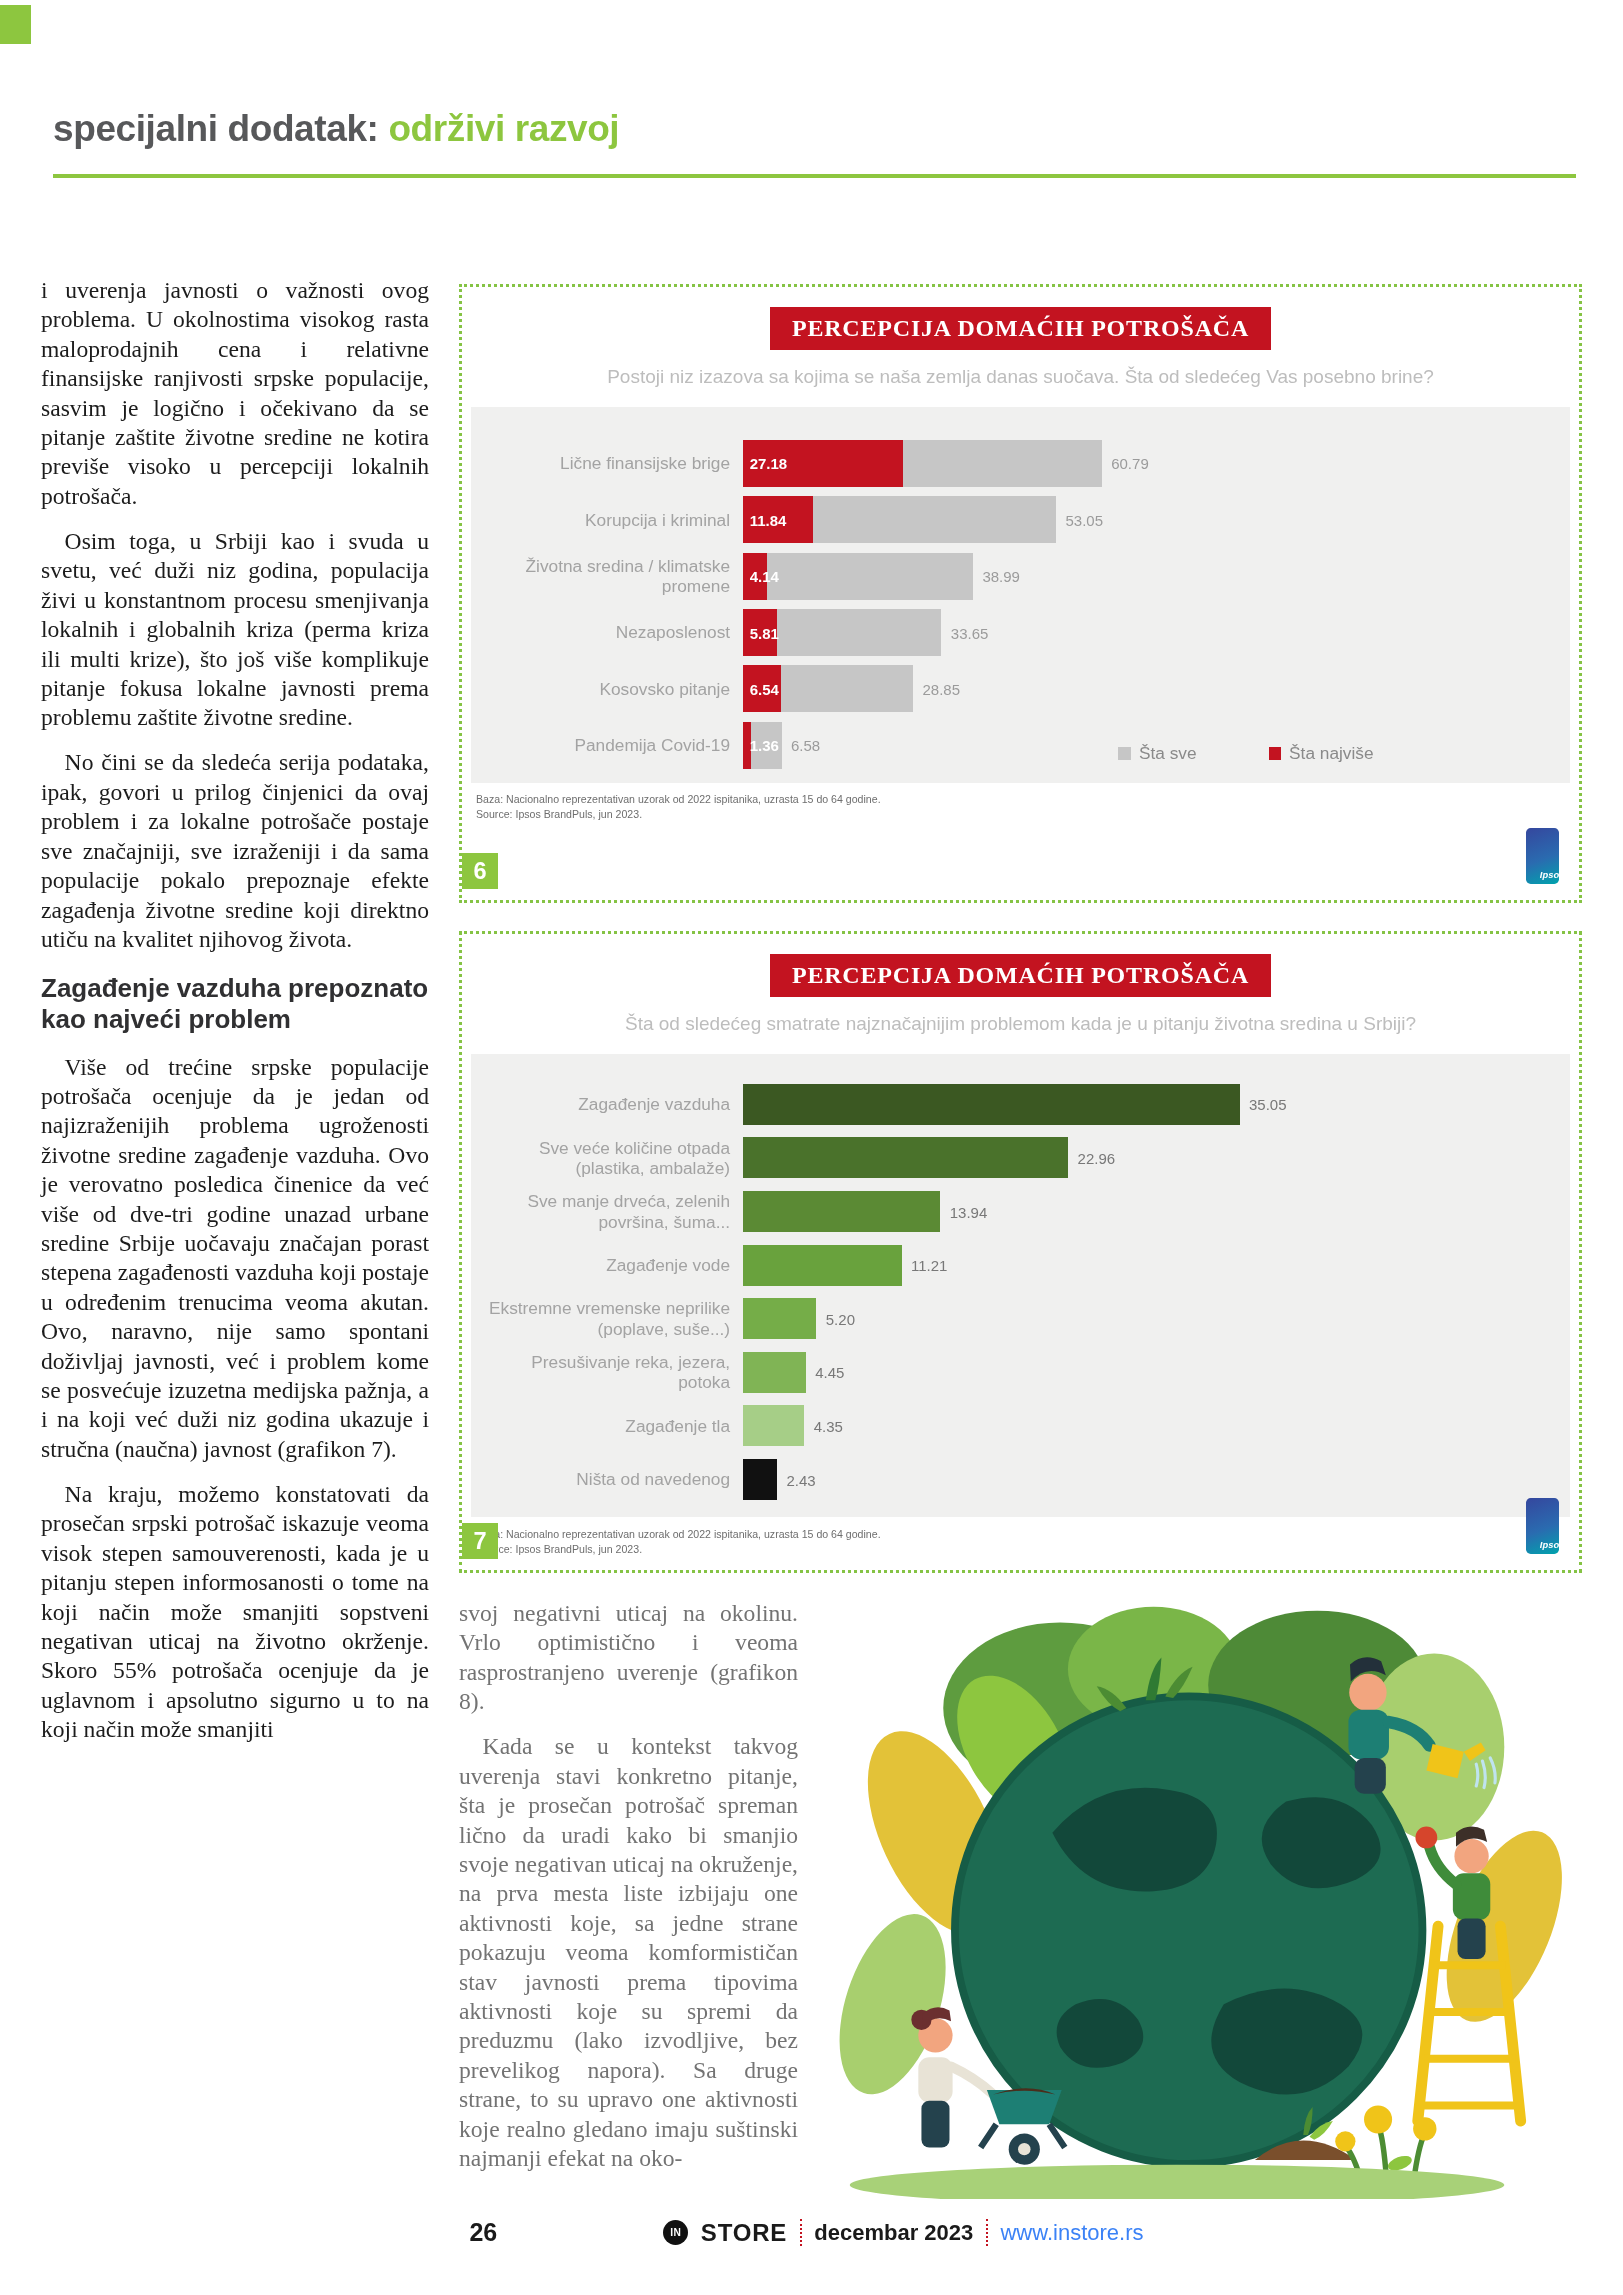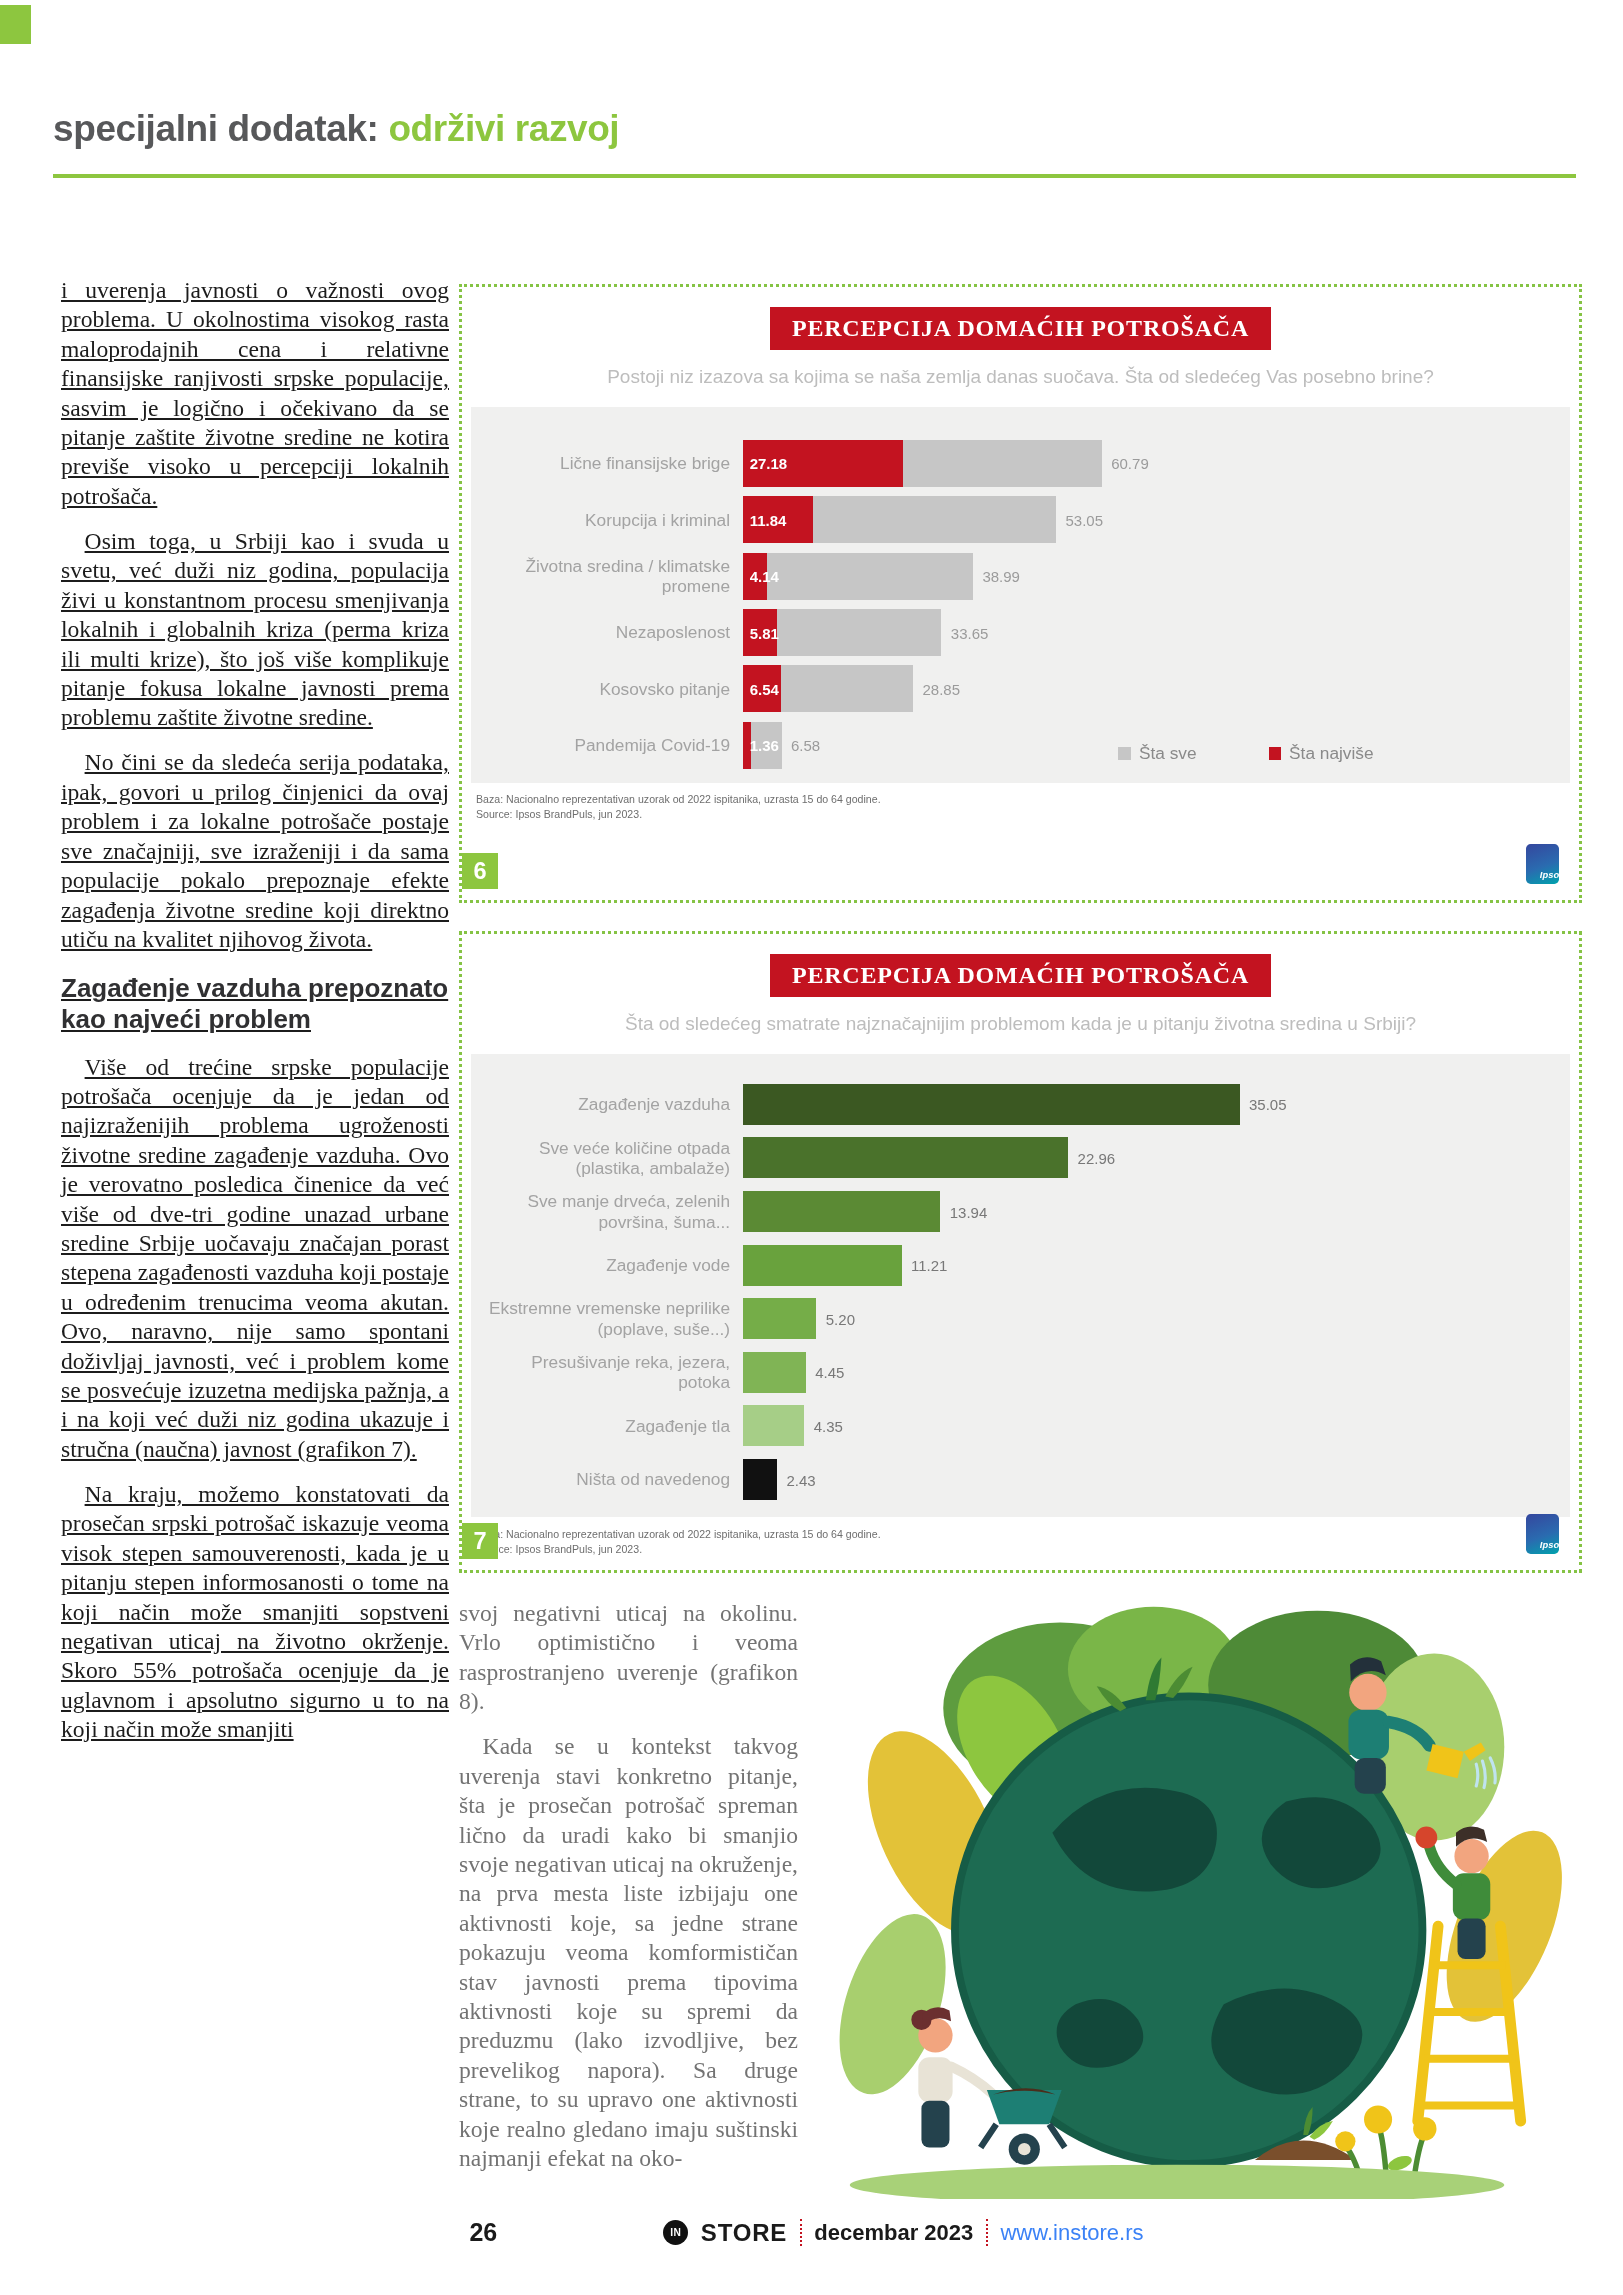--- a/index.html
+++ b/index.html
@@ -6,21 +6,21 @@
   body{width:1623px;height:2295px;position:relative;background:#ffffff;overflow:hidden;}
 
   
   .corner{position:absolute;left:0;top:4.7px;width:31px;height:39px;background:#8dc63f;}
   .pageheader{position:absolute;left:53px;top:108px;font:bold 37px "Liberation Sans",sans-serif;letter-spacing:-0.4px;white-space:nowrap;}
   .pageheader .pfx{color:#57585a;}
   .pageheader .hl{color:#8dc63f;}
   .greenrule{position:absolute;left:53px;top:174px;width:1523px;height:3.9px;background:#8dc63f;}
 
   
-  .col1{position:absolute;left:61px;top:276px;width:388px;font:23.6px/29.4px "Liberation Serif",serif;color:#1c1c1c;text-align:justify;text-decoration:underline;}
+  .col1{position:absolute;left:41px;top:276px;width:388px;font:23.6px/29.4px "Liberation Serif",serif;color:#1c1c1c;text-align:justify;}
   .col2{position:absolute;left:459px;top:1599px;width:339px;font:23.6px/29.4px "Liberation Serif",serif;color:#737373;text-align:justify;}
   .col1 p,.col2 p{margin:0 0 15.7px 0;}
   .col1 p.indent,.col2 p.indent{text-indent:23.6px;}
   .secheading{font:bold 26px/31px "Liberation Sans",sans-serif;color:#303032;margin:19px 0 17.3px 0;text-align:left;}
 
   
   .chartbox{position:absolute;left:459px;width:1123px;border:3.1px dotted #85c344;background:#fff;box-sizing:border-box;}
   #chartbox6{top:284px;height:619px;}
   #chartbox7{top:931px;height:642px;}
   .ctitle{width:fit-content;margin:20.4px auto 0 auto;background:#c31320;color:#fff;
@@ -47,21 +47,21 @@
   .legend{position:absolute;right:196px;bottom:19px;display:flex;gap:38px;align-items:center;
           font:17.3px "Liberation Sans",sans-serif;color:#8a8a8a;}
   .legend .item{display:flex;align-items:center;gap:7.9px;padding-left:34px;}
   .sw{width:12.6px;height:12.6px;display:inline-block;}
   .sw.gray{background:#c6c6c6;}
   .sw.red{background:#c31320;}
 
   .cnotes{margin:9.4px 14px 0 14px;font:10.6px/15px "Liberation Sans",sans-serif;color:#6e6e6e;}
   .badge{position:absolute;left:0;bottom:11px;width:36px;height:36px;background:#8dc63f;color:#fff;
          font:bold 23.6px/36px "Liberation Sans",sans-serif;text-align:center;}
-  .ipsos{position:absolute;right:20.4px;bottom:15.7px;width:33px;height:40px;border-radius:4.7px;
+  .ipsos{position:absolute;right:20.4px;bottom:15.7px;width:33px;height:56px;border-radius:4.7px;
          background:linear-gradient(160deg,#35479e 0%,#2a6bb0 55%,#00a3ad 100%);
          color:#fff;font:italic bold 9.4px "Liberation Sans",sans-serif;
          display:flex;align-items:flex-end;justify-content:center;padding-bottom:3.9px;box-sizing:border-box;padding-left:20px;}
 
   
   .illus{position:absolute;left:817px;top:1599px;width:759px;height:600px;}
   .illus svg{width:100%;height:100%;display:block;}
 
   
   .footer{position:absolute;left:45px;top:2218px;width:1523px;display:flex;align-items:center;

